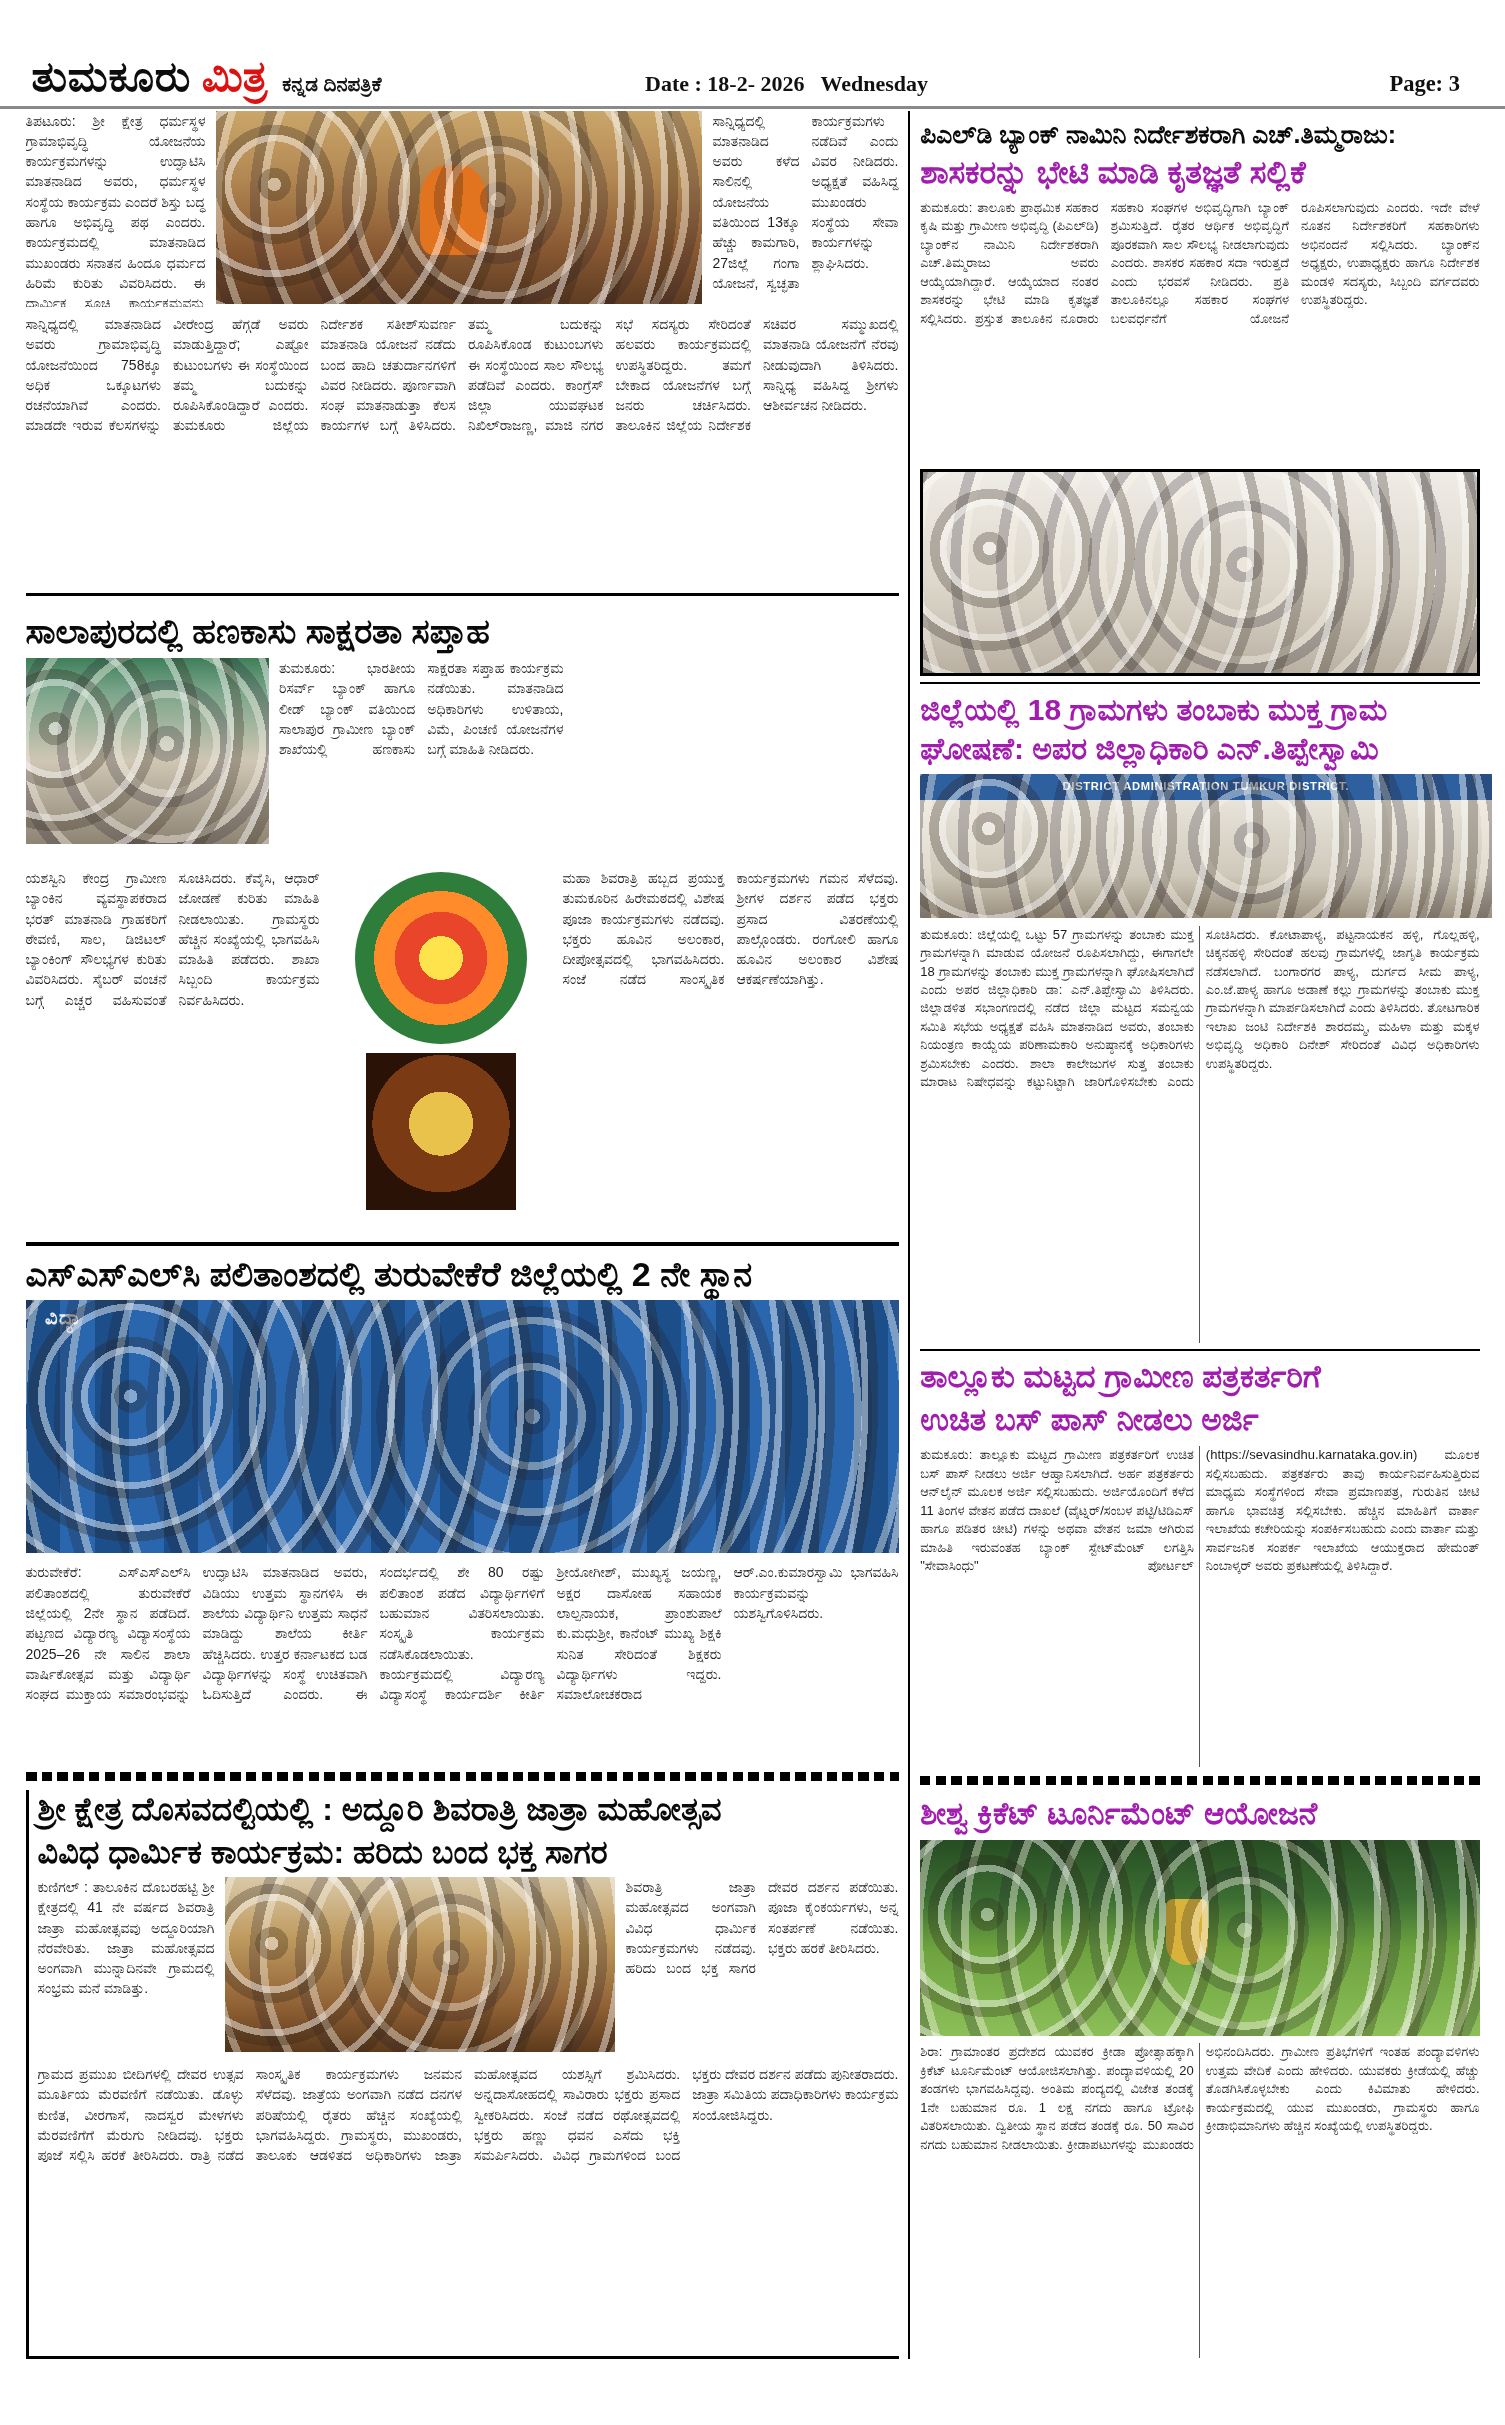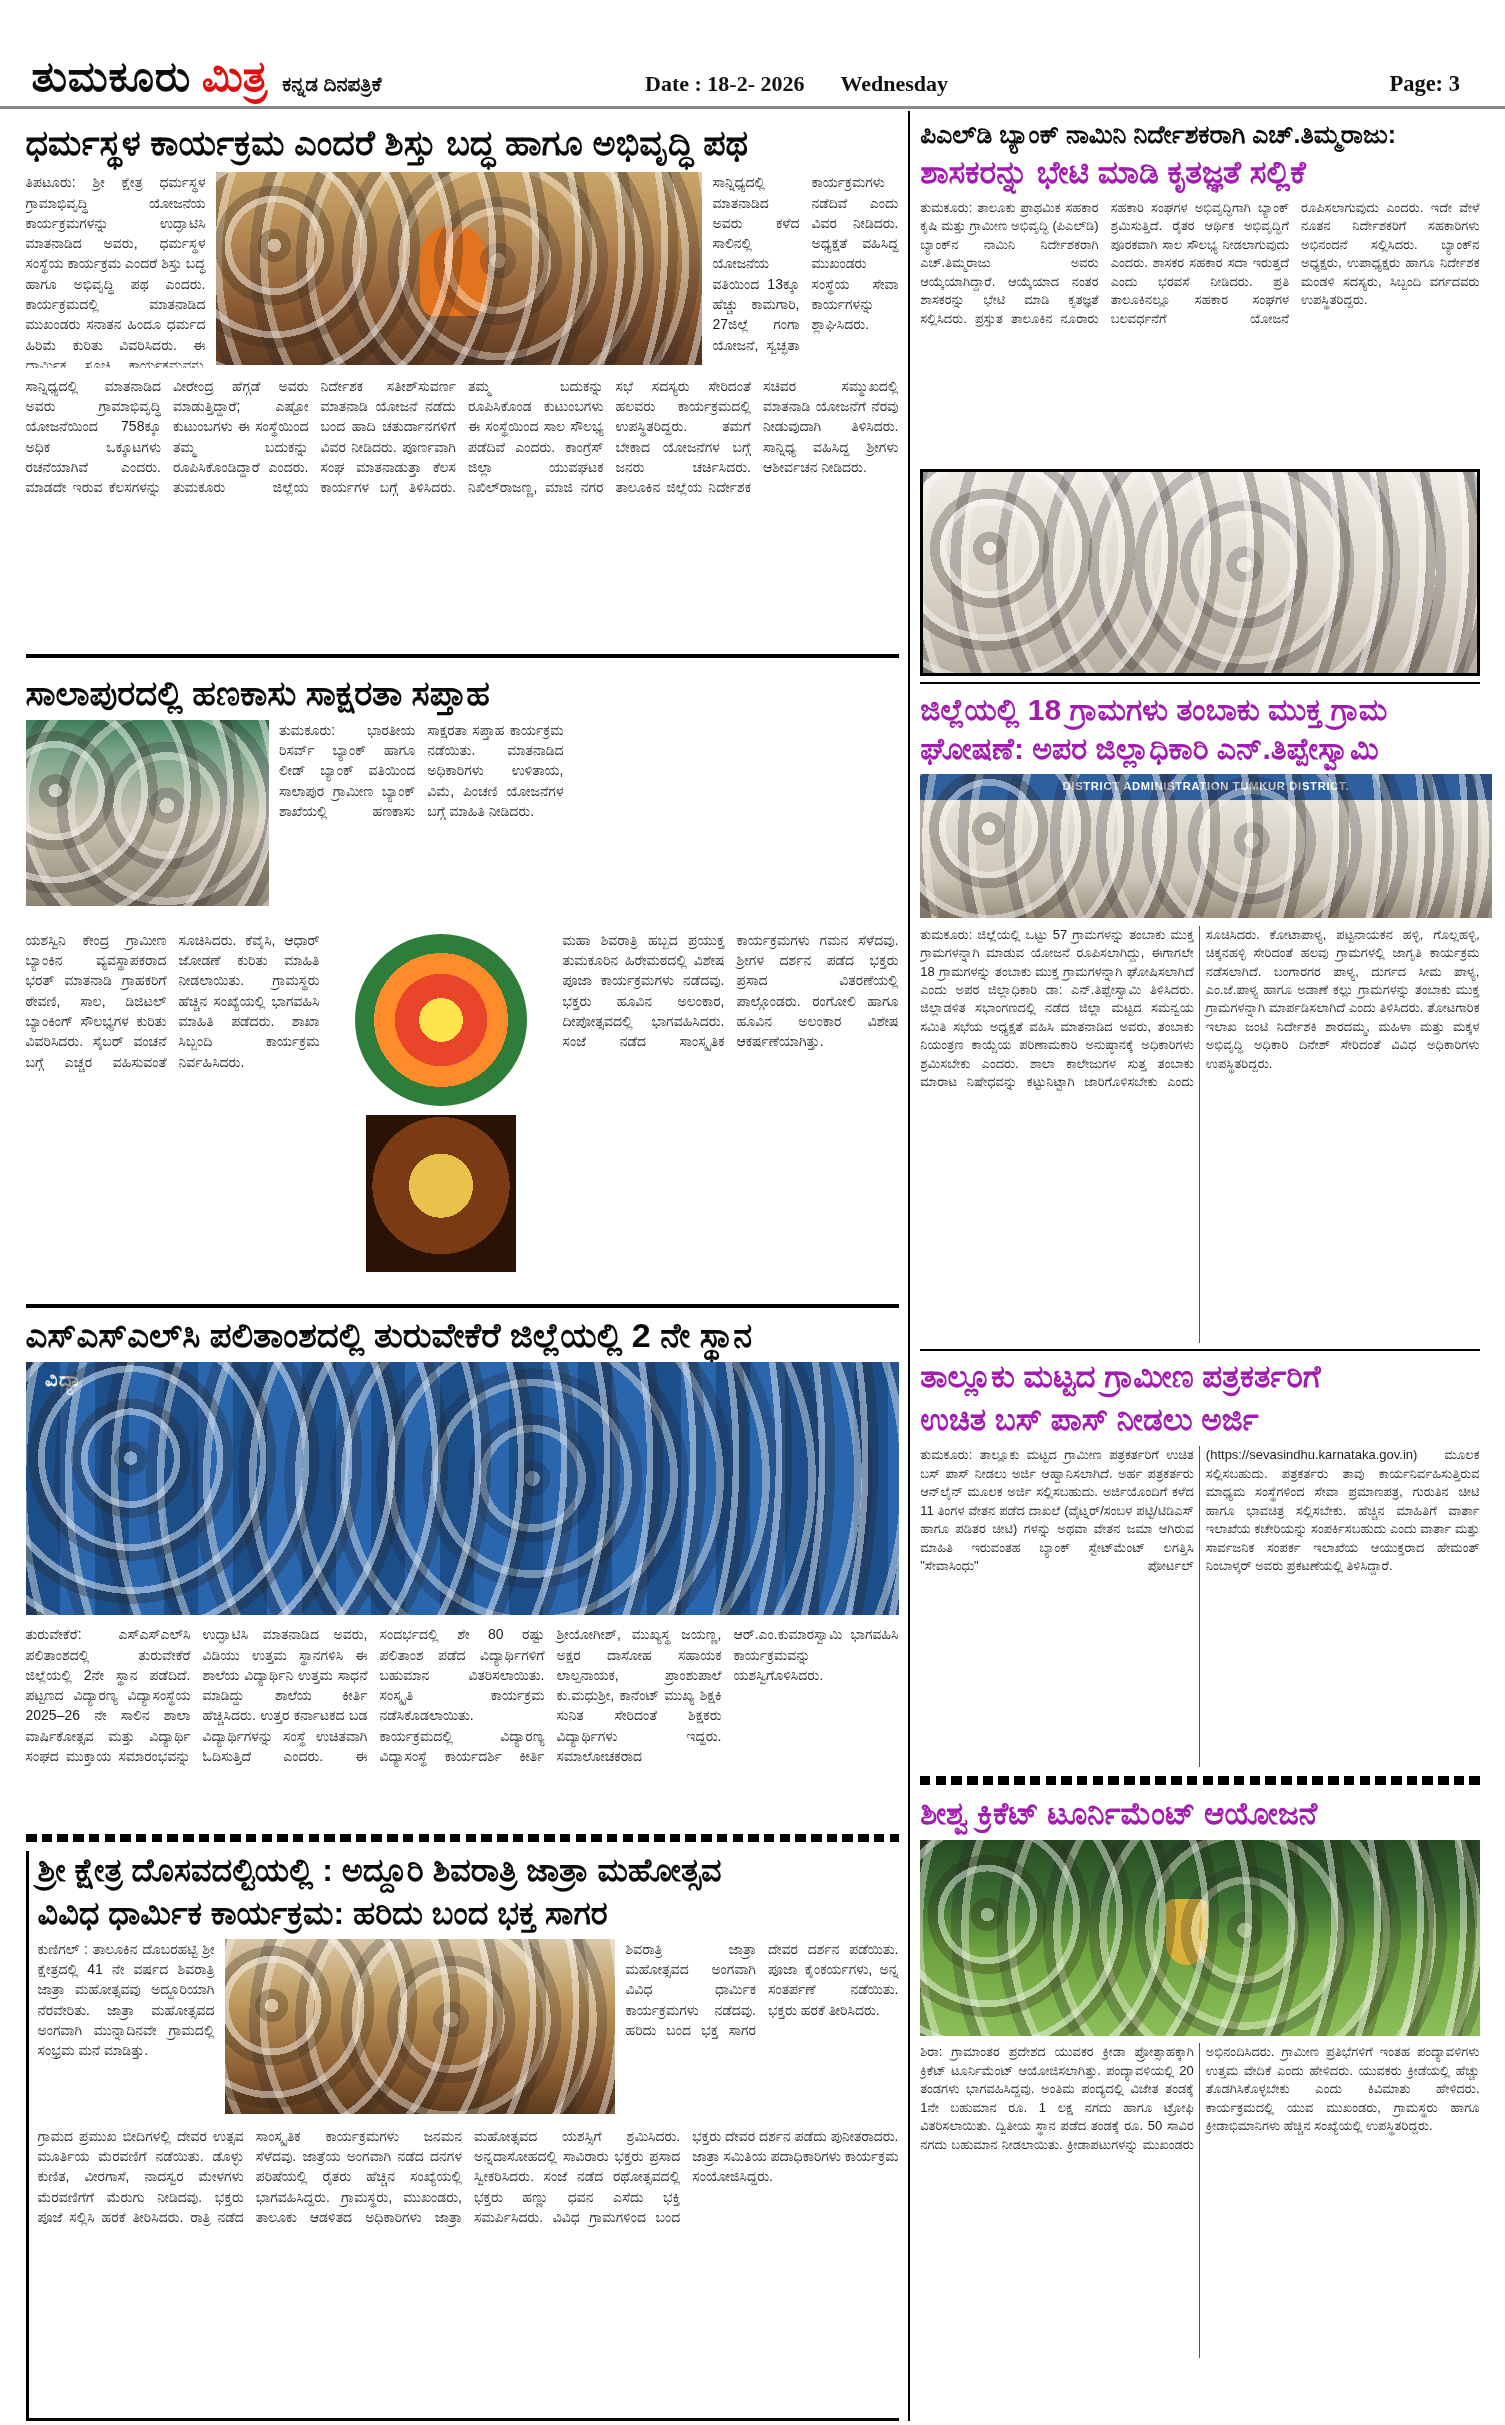--- a/index.html
+++ b/index.html
@@ -5,21 +5,21 @@
   html,body{margin:0;padding:0;background:#f2f2f2;}
   .page{width:1505px;height:2426px;background:#fff;position:relative;margin:0 auto;
         font-family:"Liberation Sans","DejaVu Sans",sans-serif;color:#141414;overflow:hidden;}
   
   .masthead{height:106px;position:relative;display:flex;align-items:flex-end;padding:0 31.5px 4.5px 31.5px;box-sizing:border-box;text-align:center;}
   .logo{display:flex;align-items:baseline;gap:10.5px;}
   .logo-black{font-size:42px;font-weight:800;letter-spacing:0.7px;color:#0d0d0d;}
   .logo-red{font-size:43px;font-weight:800;color:#de1111;}
   .logo-sub{font-size:20px;font-weight:700;color:#151515;margin-left:4.5px;}
   .date-block{position:absolute;left:645px;bottom:9px;font-family:"Liberation Serif","DejaVu Serif",serif;
-              font-weight:700;font-size:22px;color:#111;display:flex;gap:36px;}
+              font-weight:700;font-size:22px;color:#111;display:flex;gap:16px;}
   .page-no{position:absolute;right:45px;bottom:9px;font-family:"Liberation Serif","DejaVu Serif",serif;
            font-weight:700;font-size:22.5px;color:#111;}
   .head-rule{height:3px;background:#8a8a8a;margin:0 0 1.5px 0;}
   
   .main{display:flex;padding:0 25.5px;box-sizing:border-box;}
   .colL{width:873px;flex:none;padding-right:9px;}
   .vdiv{width:2.2px;background:#000;flex:none;}
   .colR{flex:1;padding-left:10.5px;min-width:0;}
   
   .hl-xl{font-size:35px;font-weight:800;line-height:1.25;margin:10.5px 0 7.5px;color:#0a0a0a;}
@@ -80,21 +80,20 @@
     </div>
     <div class="page-no">Page: 3</div>
   </div>
   <div class="head-rule"></div>
 
   <div class="main">
 
     <div class="colL">
 
       <article>
-        <h1 class="hl-xl">ಧರ್ಮಸ್ಥಳ ಕಾರ್ಯಕ್ರಮ ಎಂದರೆ ಶಿಸ್ತು ಬದ್ಧ ಹಾಗೂ ಅಭಿವೃದ್ಧಿ ಪಥ</h1>
         <div class="fig-row" style="height:196px;">
           <div class="bt blk" style="width:180px;flex:none;">ತಿಪಟೂರು: ಶ್ರೀ ಕ್ಷೇತ್ರ ಧರ್ಮಸ್ಥಳ ಗ್ರಾಮಾಭಿವೃದ್ಧಿ ಯೋಜನೆಯ ಕಾರ್ಯಕ್ರಮಗಳನ್ನು ಉದ್ಘಾಟಿಸಿ ಮಾತನಾಡಿದ ಅವರು, ಧರ್ಮಸ್ಥಳ ಸಂಸ್ಥೆಯ ಕಾರ್ಯಕ್ರಮ ಎಂದರೆ ಶಿಸ್ತು ಬದ್ಧ ಹಾಗೂ ಅಭಿವೃದ್ಧಿ ಪಥ ಎಂದರು. ಕಾರ್ಯಕ್ರಮದಲ್ಲಿ ಮಾತನಾಡಿದ ಮುಖಂಡರು ಸನಾತನ ಹಿಂದೂ ಧರ್ಮದ ಹಿರಿಮೆ ಕುರಿತು ವಿವರಿಸಿದರು. ಈ ಧಾರ್ಮಿಕ ಸೂಚಿ ಕಾರ್ಯಕ್ರಮವನ್ನು ಆಯೋಜಿಸಿ ಮಾತನಾಡಿದ ಅವರು ಗ್ರಾಮಗಳ ಅಭಿವೃದ್ಧಿಗೆ ಸಂಸ್ಥೆ ಶ್ರಮಿಸುತ್ತಿದೆ ಎಂದರು.</div>
           <div class="ph ph-stage" style="width:486px;height:193px;flex:none;">
             <span class="accent"></span>
             <span class="crowd"></span>
           </div>
           <div class="bt c2 blk" style="flex:1;">ಸಾನ್ನಿಧ್ಯದಲ್ಲಿ ಮಾತನಾಡಿದ ಅವರು ಕಳೆದ ಸಾಲಿನಲ್ಲಿ ಯೋಜನೆಯ ವತಿಯಿಂದ 13ಕ್ಕೂ ಹೆಚ್ಚು ಕಾಮಗಾರಿ, 27ಜಿಲ್ಲೆ ಗಂಗಾ ಯೋಜನೆ, ಸ್ವಚ್ಛತಾ ಕಾರ್ಯಕ್ರಮಗಳು ನಡೆದಿವೆ ಎಂದು ವಿವರ ನೀಡಿದರು. ಅಧ್ಯಕ್ಷತೆ ವಹಿಸಿದ್ದ ಮುಖಂಡರು ಸಂಸ್ಥೆಯ ಸೇವಾ ಕಾರ್ಯಗಳನ್ನು ಶ್ಲಾಘಿಸಿದರು.</div>
         </div>
         <div class="bt c6 blk" style="height:271px;margin-top:7.5px;">ಸಾನ್ನಿಧ್ಯದಲ್ಲಿ ಮಾತನಾಡಿದ ಅವರು ಗ್ರಾಮಾಭಿವೃದ್ಧಿ ಯೋಜನೆಯಿಂದ 758ಕ್ಕೂ ಅಧಿಕ ಒಕ್ಕೂಟಗಳು ರಚನೆಯಾಗಿವೆ ಎಂದರು. ಮಾಡದೇ ಇರುವ ಕೆಲಸಗಳನ್ನು ವೀರೇಂದ್ರ ಹೆಗ್ಗಡೆ ಅವರು ಮಾಡುತ್ತಿದ್ದಾರೆ; ಎಷ್ಟೋ ಕುಟುಂಬಗಳು ಈ ಸಂಸ್ಥೆಯಿಂದ ತಮ್ಮ ಬದುಕನ್ನು ರೂಪಿಸಿಕೊಂಡಿದ್ದಾರೆ ಎಂದರು. ತುಮಕೂರು ಜಿಲ್ಲೆಯ ನಿರ್ದೇಶಕ ಸತೀಶ್‌ಸುವರ್ಣ ಮಾತನಾಡಿ ಯೋಜನೆ ನಡೆದು ಬಂದ ಹಾದಿ ಚತುರ್ದಾನಗಳಿಗೆ ವಿವರ ನೀಡಿದರು. ಪೂರ್ಣವಾಗಿ ಸಂಘ ಮಾತನಾಡುತ್ತಾ ಕೆಲಸ ಕಾರ್ಯಗಳ ಬಗ್ಗೆ ತಿಳಿಸಿದರು. ತಮ್ಮ ಬದುಕನ್ನು ರೂಪಿಸಿಕೊಂಡ ಕುಟುಂಬಗಳು ಈ ಸಂಸ್ಥೆಯಿಂದ ಸಾಲ ಸೌಲಭ್ಯ ಪಡೆದಿವೆ ಎಂದರು. ಕಾಂಗ್ರೆಸ್ ಜಿಲ್ಲಾ ಯುವಘಟಕ ನಿಖಿಲ್‌ರಾಜಣ್ಣ, ಮಾಜಿ ನಗರ ಸಭೆ ಸದಸ್ಯರು ಸೇರಿದಂತೆ ಹಲವರು ಕಾರ್ಯಕ್ರಮದಲ್ಲಿ ಉಪಸ್ಥಿತರಿದ್ದರು. ತಮಗೆ ಬೇಕಾದ ಯೋಜನೆಗಳ ಬಗ್ಗೆ ಜನರು ಚರ್ಚಿಸಿದರು. ತಾಲೂಕಿನ ಜಿಲ್ಲೆಯ ನಿರ್ದೇಶಕ ಸಚಿವರ ಸಮ್ಮುಖದಲ್ಲಿ ಮಾತನಾಡಿ ಯೋಜನೆಗೆ ನೆರವು ನೀಡುವುದಾಗಿ ತಿಳಿಸಿದರು. ಸಾನ್ನಿಧ್ಯ ವಹಿಸಿದ್ದ ಶ್ರೀಗಳು ಆಶೀರ್ವಚನ ನೀಡಿದರು.</div>
       </article>

